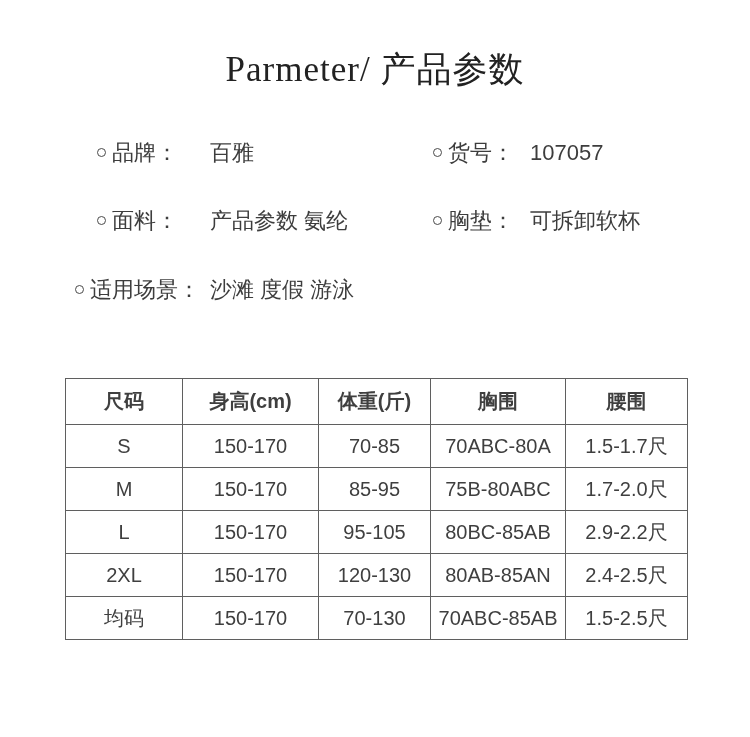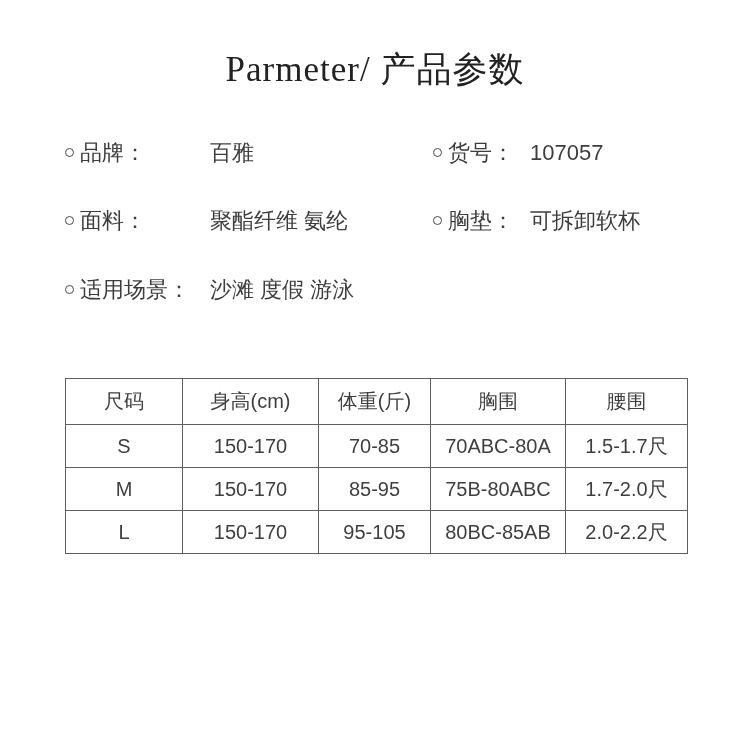--- a/index.html
+++ b/index.html
@@ -9,58 +9,58 @@
   }
   .title {
     position:absolute; top:50px; left:0; width:750px; text-align:center;
     font-family:"Liberation Serif","DejaVu Serif",serif;
     font-size:35px; line-height:40px; color:#222222; letter-spacing:1px;
   }
   .attr { position:absolute; font-size:22px; line-height:28px; white-space:nowrap; }
   .attr .label { display:inline-block; vertical-align:top; }
   .attr.col-left  { left:65px; }
   .attr.col-right { left:433px; }
-  .attr.col-left  .label { width:145px; }
+  .attr.col-left  .label { width:145px;text-align:center; }
   .attr.col-right .label { width:97px; }
   .row-1 { top:139px; }
   .row-2 { top:207px; }
   .row-3 { top:276px; }
   .bullet {
     display:inline-block; width:7px; height:7px;
     border:1.5px solid #4a4a4a; border-radius:50%;
     margin-right:6px; vertical-align:3px; background:transparent;
   }
   .size-table {
     position:absolute; left:65px; top:378px;
     border-collapse:collapse; table-layout:fixed;
     font-size:20px; color:#3f3f3f;
   }
   .size-table th, .size-table td {
     border:1px solid #5f5f5f; text-align:center; vertical-align:middle;
     font-weight:normal; padding:0; overflow:hidden; white-space:nowrap;
   }
-  .size-table thead th { height:45px; }
+  .size-table thead th { height:45px;font-weight:bold; }
   .size-table tbody td { height:42px; }
 </style>
 </head>
 <body>
 
 <div class="page">
 
   <div class="title">Parmeter/ 产品参数</div>
 
   <div class="attr col-left row-1">
     <span class="label"><span class="bullet"></span><span>品牌：</span></span><span class="value">百雅</span>
   </div>
   <div class="attr col-right row-1">
     <span class="label"><span class="bullet"></span><span>货号：</span></span><span class="value">107057</span>
   </div>
 
   <div class="attr col-left row-2">
-    <span class="label"><span class="bullet"></span><span>面料：</span></span><span class="value">聚酯纤维 氨纶</span>
+    <span class="label"><span class="bullet"></span><span>面料：</span></span><span class="value">产品参数 氨纶</span>
   </div>
   <div class="attr col-left row-3">
     <span class="label"><span class="bullet"></span><span>适用场景：</span></span><span class="value">沙滩 度假 游泳</span>
   </div>
 
   <div class="attr col-right row-2">
     <span class="label"><span class="bullet"></span><span>胸垫：</span></span><span class="value">可拆卸软杯</span>
   </div>
 
   <table class="size-table">
@@ -93,18 +93,32 @@
         <td>150-170</td>
         <td>85-95</td>
         <td>75B-80ABC</td>
         <td>1.7-2.0尺</td>
       </tr>
       <tr>
         <td>L</td>
         <td>150-170</td>
         <td>95-105</td>
         <td>80BC-85AB</td>
-        <td>2.0-2.2尺</td>
+        <td>2.9-2.2尺</td>
+      </tr>
+      <tr>
+        <td>2XL</td>
+        <td>150-170</td>
+        <td>120-130</td>
+        <td>80AB-85AN</td>
+        <td>2.4-2.5尺</td>
+      </tr>
+      <tr>
+        <td>均码</td>
+        <td>150-170</td>
+        <td>70-130</td>
+        <td>70ABC-85AB</td>
+        <td>1.5-2.5尺</td>
       </tr>
     </tbody>
   </table>
 
 </div>
 
 </body></html>

